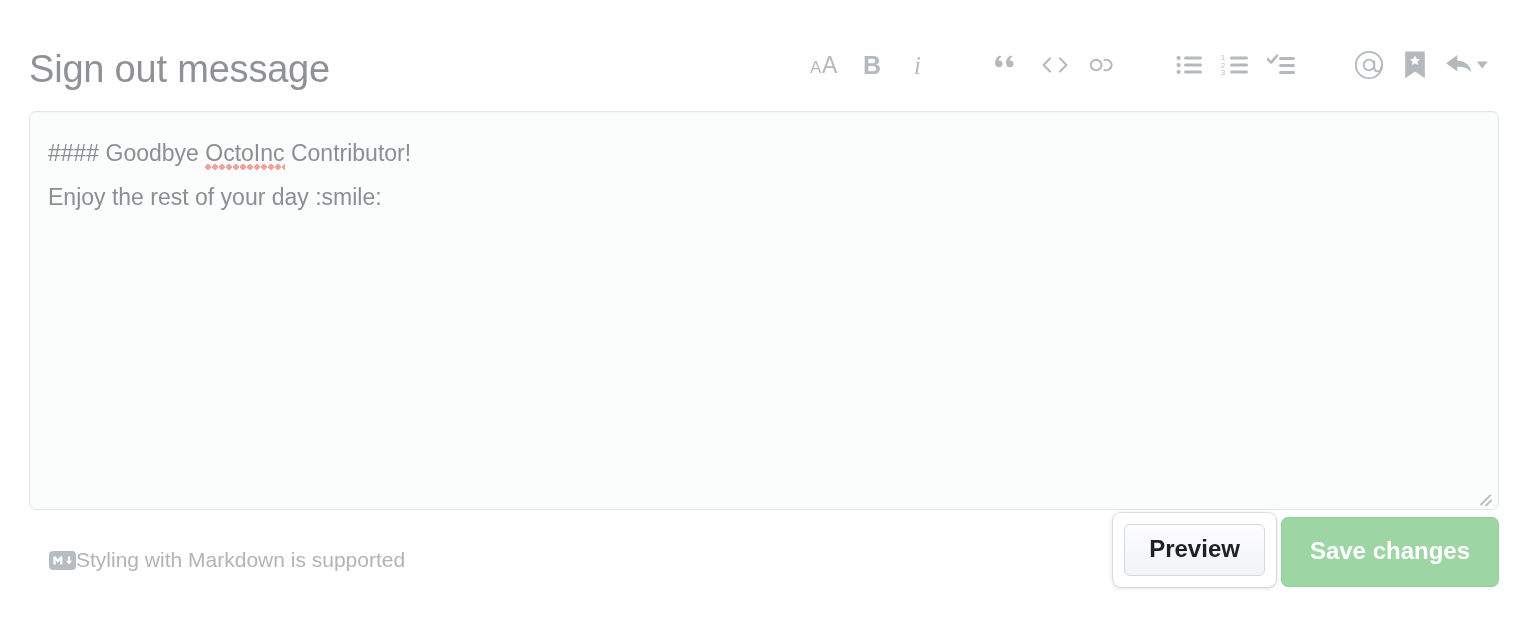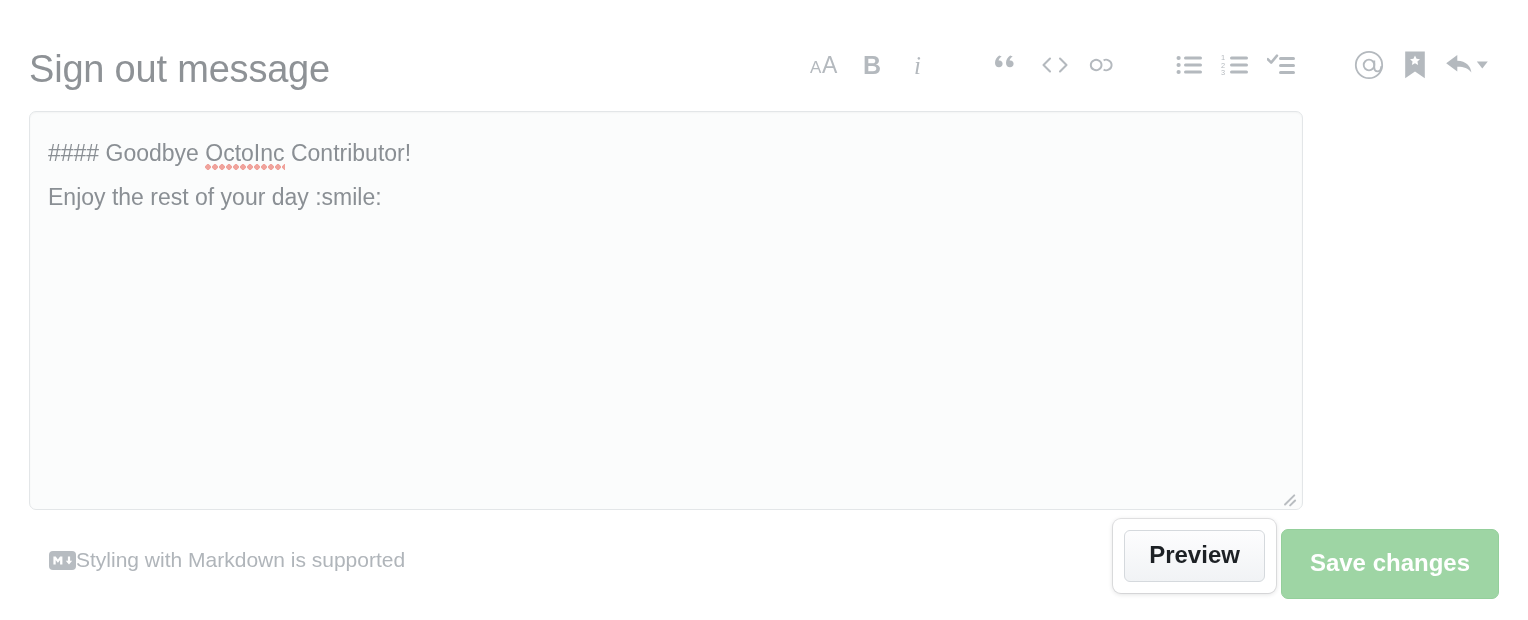--- a/index.html
+++ b/index.html
@@ -76,21 +76,21 @@
     color: #b4b9be;
   }
   .tb-btn svg { display: block; }
   .tb-btn.reply { width: 62px; }
 
   
   .comment-box {
     position: absolute;
     left: 29px;
     top: 111px;
-    width: 1274px;
+    width: 1470px;
     height: 399px;
     background: #fbfcfc;
     border: 1px solid #e3e6e8;
     border-radius: 7px;
     box-shadow: inset 0 1px 2px rgba(27,31,35,0.035);
     overflow: hidden;
   }
   .comment-text {
     position: absolute;
     left: 18px;
@@ -195,21 +195,21 @@
     font-family: "Liberation Sans", sans-serif;
     font-size: 24px;
     font-weight: 700;
     color: #ffffff;
     background: #9ed5a4;
     border: 1px solid #94cf9b;
     border-radius: 7px;
     padding: 21px 28px 23px 28px;
     line-height: 1;
     margin-left: 5px;
-    margin-top: 16px;
+    margin-top: 3px;
     cursor: default;
     white-space: nowrap;
     position: relative;
     z-index: 1;
   }
 </style>
 </head>
 <body>
 
 <div class="page">

